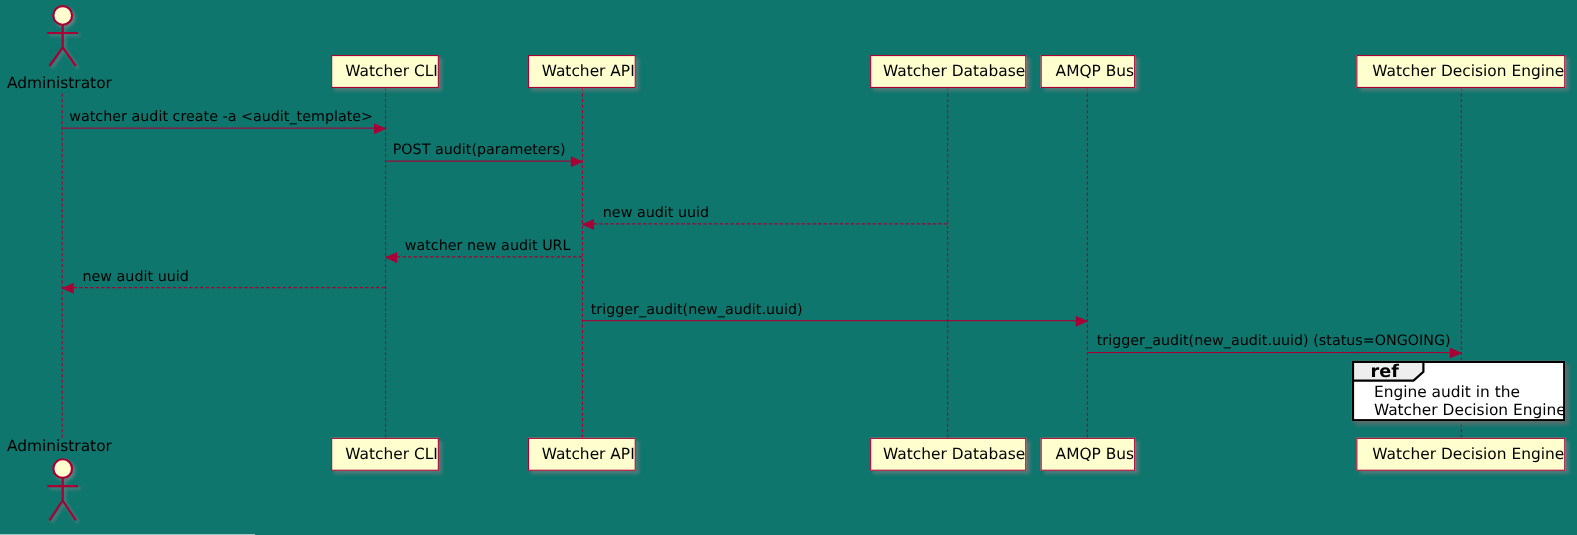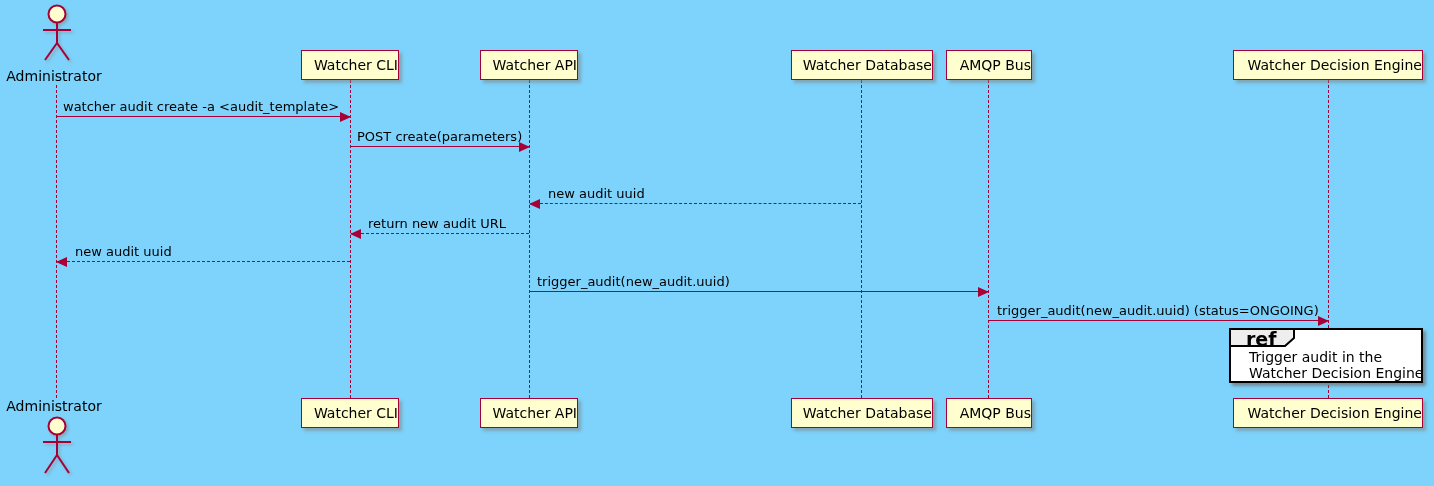--- a/index.html
+++ b/index.html
@@ -1,18 +1,18 @@
 <!DOCTYPE html>
 <html><head>
 <meta charset="utf-8">
 <style>
   html,body { margin:0; padding:0; background:#FFFFFF; }
   #canvas {
     position:relative; width:1434px; height:486px;
-    background:#7dd3fc; overflow:hidden;
+    background:#0f766e; overflow:hidden;
     font-family:"DejaVu Sans", sans-serif; color:#000;
   }
   
   .lifeline { position:absolute; width:0; border-left:1px dashed #A80036; }
   
   .pbox {
     position:absolute; height:30px; box-sizing:border-box;
     background:#FEFECE; border:1.8px solid #A80036;
     box-shadow:3px 3px 3px rgba(130,130,130,0.55);
     display:flex; align-items:center; justify-content:flex-end;
@@ -30,21 +30,21 @@
     border-top:5px solid transparent; border-bottom:5px solid transparent; border-left:11px solid #A80036; }
   .arrow-left { position:absolute; left:-1px; bottom:-5px; width:0; height:0;
     border-top:5px solid transparent; border-bottom:5px solid transparent; border-right:11px solid #A80036; }
   
   .ref-box {
     position:absolute; left:1229px; top:328px; width:194px; height:55px;
     box-sizing:border-box; background:#FFFFFF; border:2px solid #000000;
     box-shadow:3px 3px 3px rgba(110,110,110,0.7);
   }
   .ref-tab { position:absolute; left:-2px; top:-2px; width:70px; height:20px; }
-  .ref-tab-label { position:absolute; left:17px; top:0px; font-size:19px; font-weight:bold; }
+  .ref-tab-label { position:absolute; left:17px; top:0px; font-size:16px; font-weight:bold; }
   .ref-text { position:absolute; left:18px; top:20px; font-size:14px; line-height:15.5px; white-space:nowrap; }
 </style>
 </head>
 <body>
 
 <div id="canvas">
 
   <div class="lifeline" style="left:56px; top:85px; height:313px;"></div>
   <div class="lifeline" style="left:350px; top:80px; height:318px;"></div>
   <div class="lifeline" style="left:529px; top:80px; height:318px;"></div>
@@ -102,34 +102,34 @@
       <span>Watcher Decision Engine</span>
     </div>
 
   <div class="message" style="left:57px; top:97px; width:293px;">
     <div class="msg-label" style="left:6px;">watcher audit create -a &lt;audit_template&gt;</div>
     <div class="msg-line"></div>
     <div class="arrow-right"></div>
   </div>
 
   <div class="message" style="left:351px; top:127px; width:178px;">
-    <div class="msg-label" style="left:6px;">POST create(parameters)</div>
+    <div class="msg-label" style="left:6px;">POST audit(parameters)</div>
     <div class="msg-line"></div>
     <div class="arrow-right"></div>
   </div>
 
 
   <div class="message" style="left:530px; top:184px; width:331px;">
     <div class="msg-label" style="left:18px;">new audit uuid</div>
     <div class="msg-line dotted"></div>
     <div class="arrow-left"></div>
   </div>
 
   <div class="message" style="left:351px; top:214px; width:178px;">
-    <div class="msg-label" style="left:17px;">return new audit URL</div>
+    <div class="msg-label" style="left:17px;">watcher new audit URL</div>
     <div class="msg-line dotted"></div>
     <div class="arrow-left"></div>
   </div>
 
   <div class="message" style="left:57px; top:242px; width:293px;">
     <div class="msg-label" style="left:18px;">new audit uuid</div>
     <div class="msg-line dotted"></div>
     <div class="arrow-left"></div>
   </div>
 
@@ -146,18 +146,18 @@
   </div>
 
   <div class="ref-box">
     <div class="ref-tab">
       <svg width="70" height="20" viewBox="0 0 70 20">
         <path d="M1,1 H65 V10 L56,18 H1 Z" fill="#EEEEEE" stroke="#000000" stroke-width="2"></path>
       </svg>
       <span class="ref-tab-label">ref</span>
     </div>
     <div class="ref-text">
-      <div>Trigger audit in the</div>
+      <div>Engine audit in the</div>
       <div>Watcher Decision Engine</div>
     </div>
   </div>
 
 </div>
 
 </body></html>

